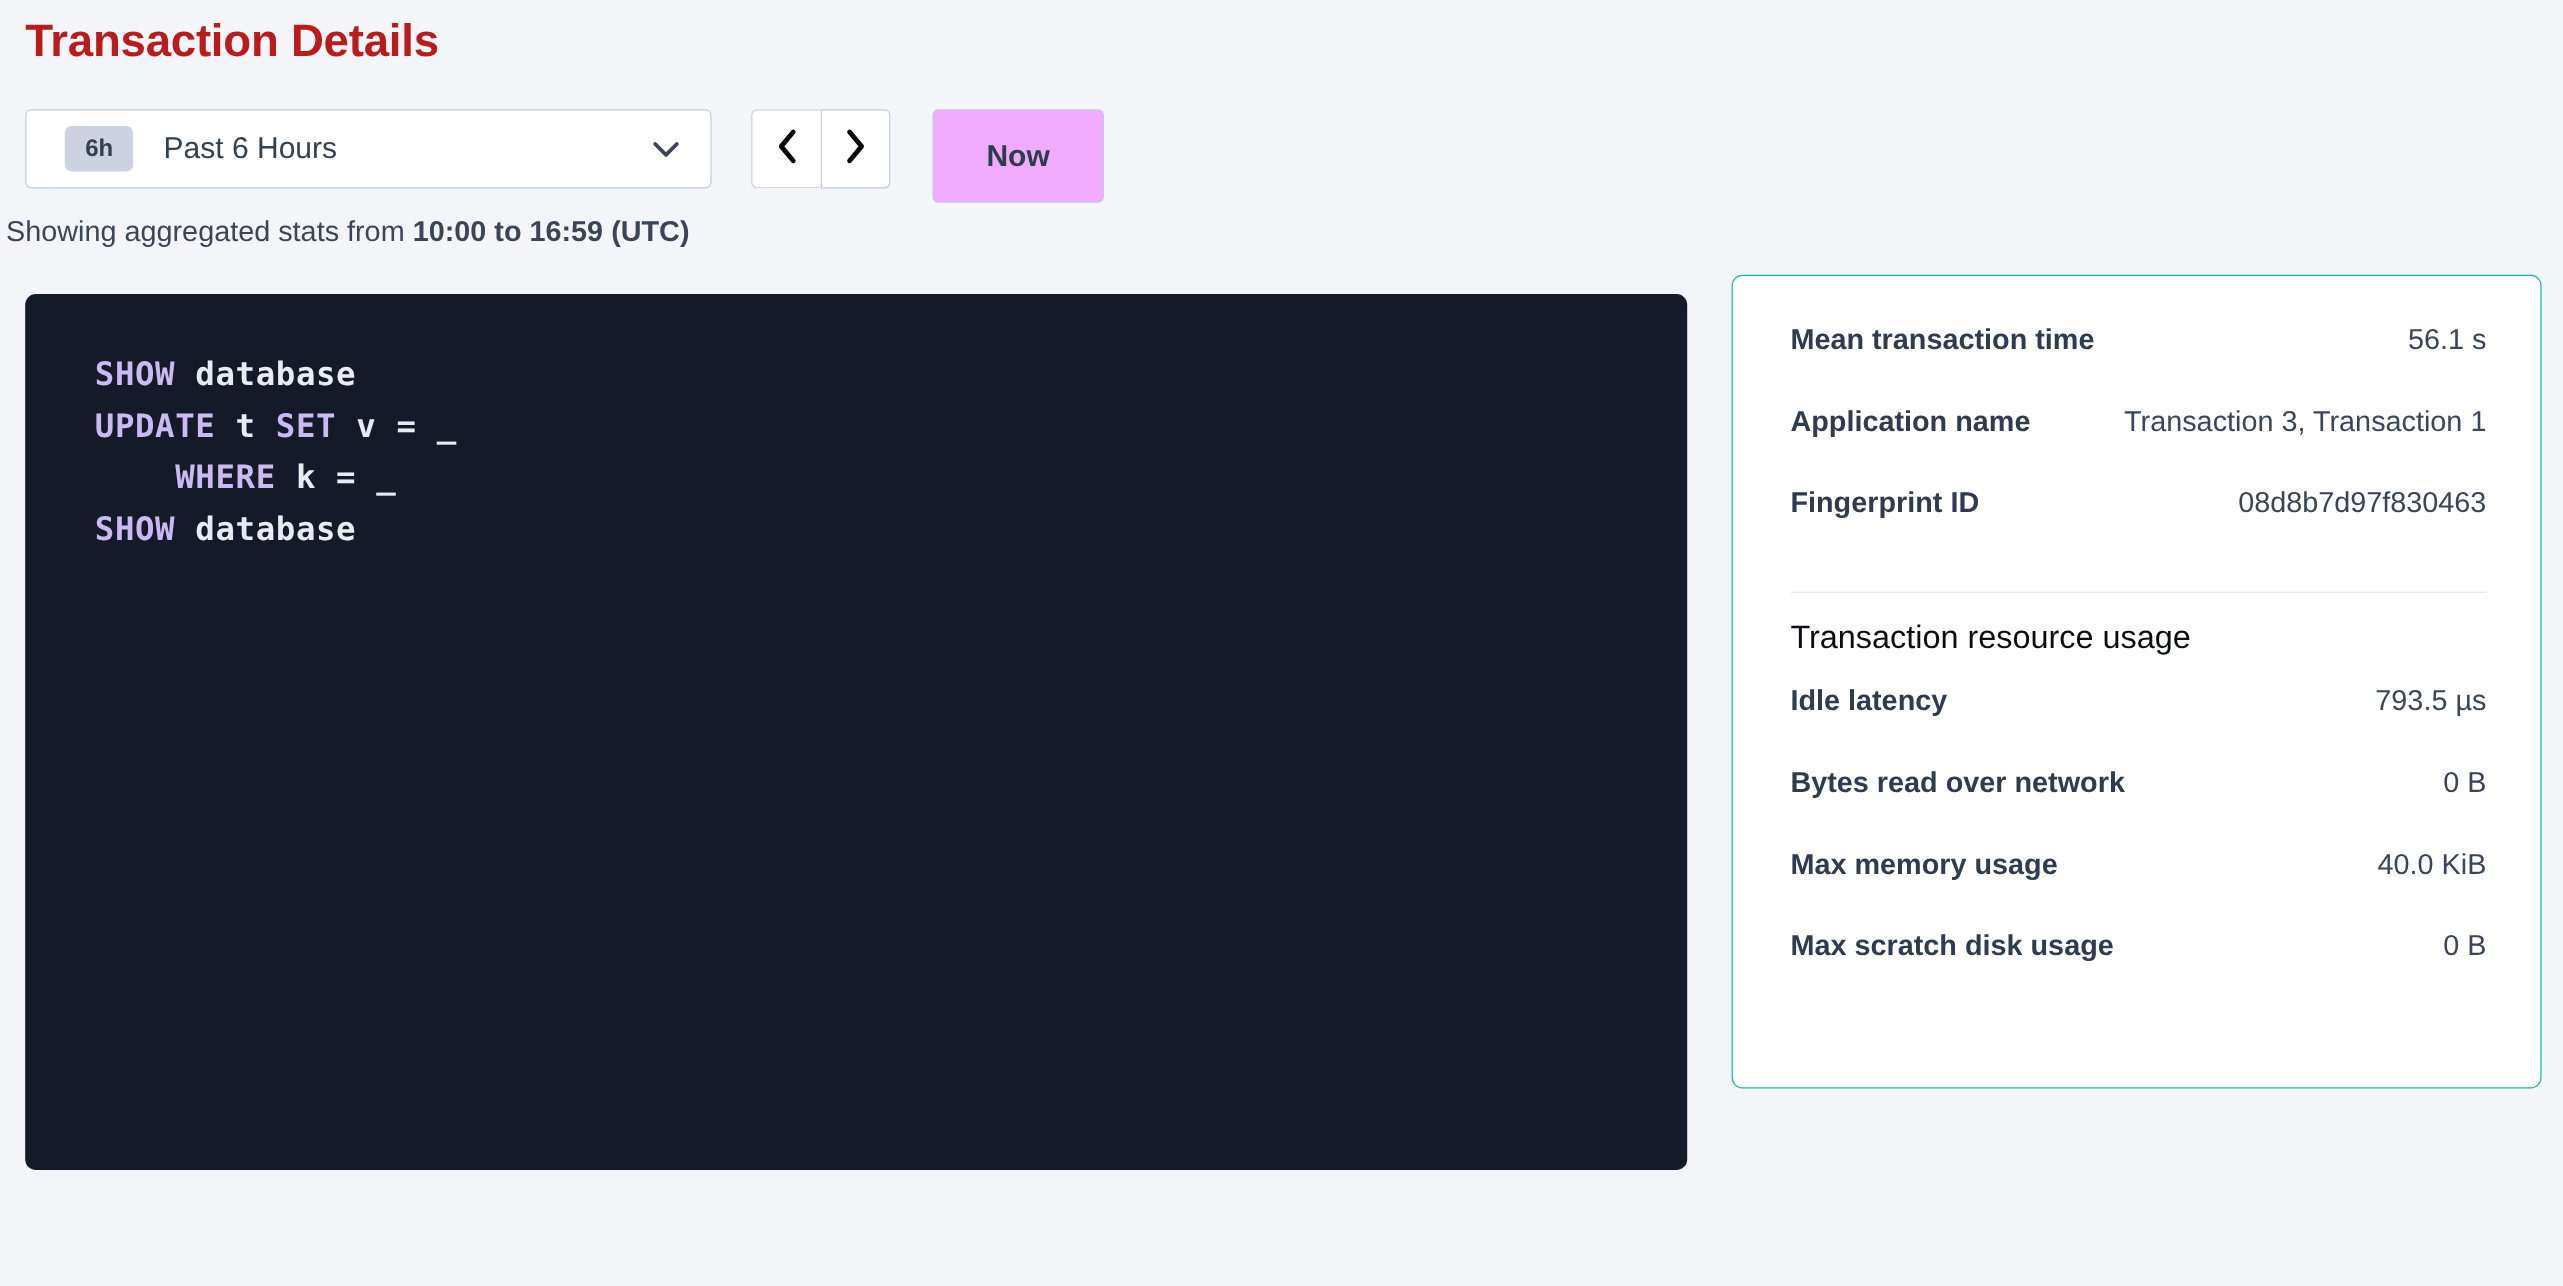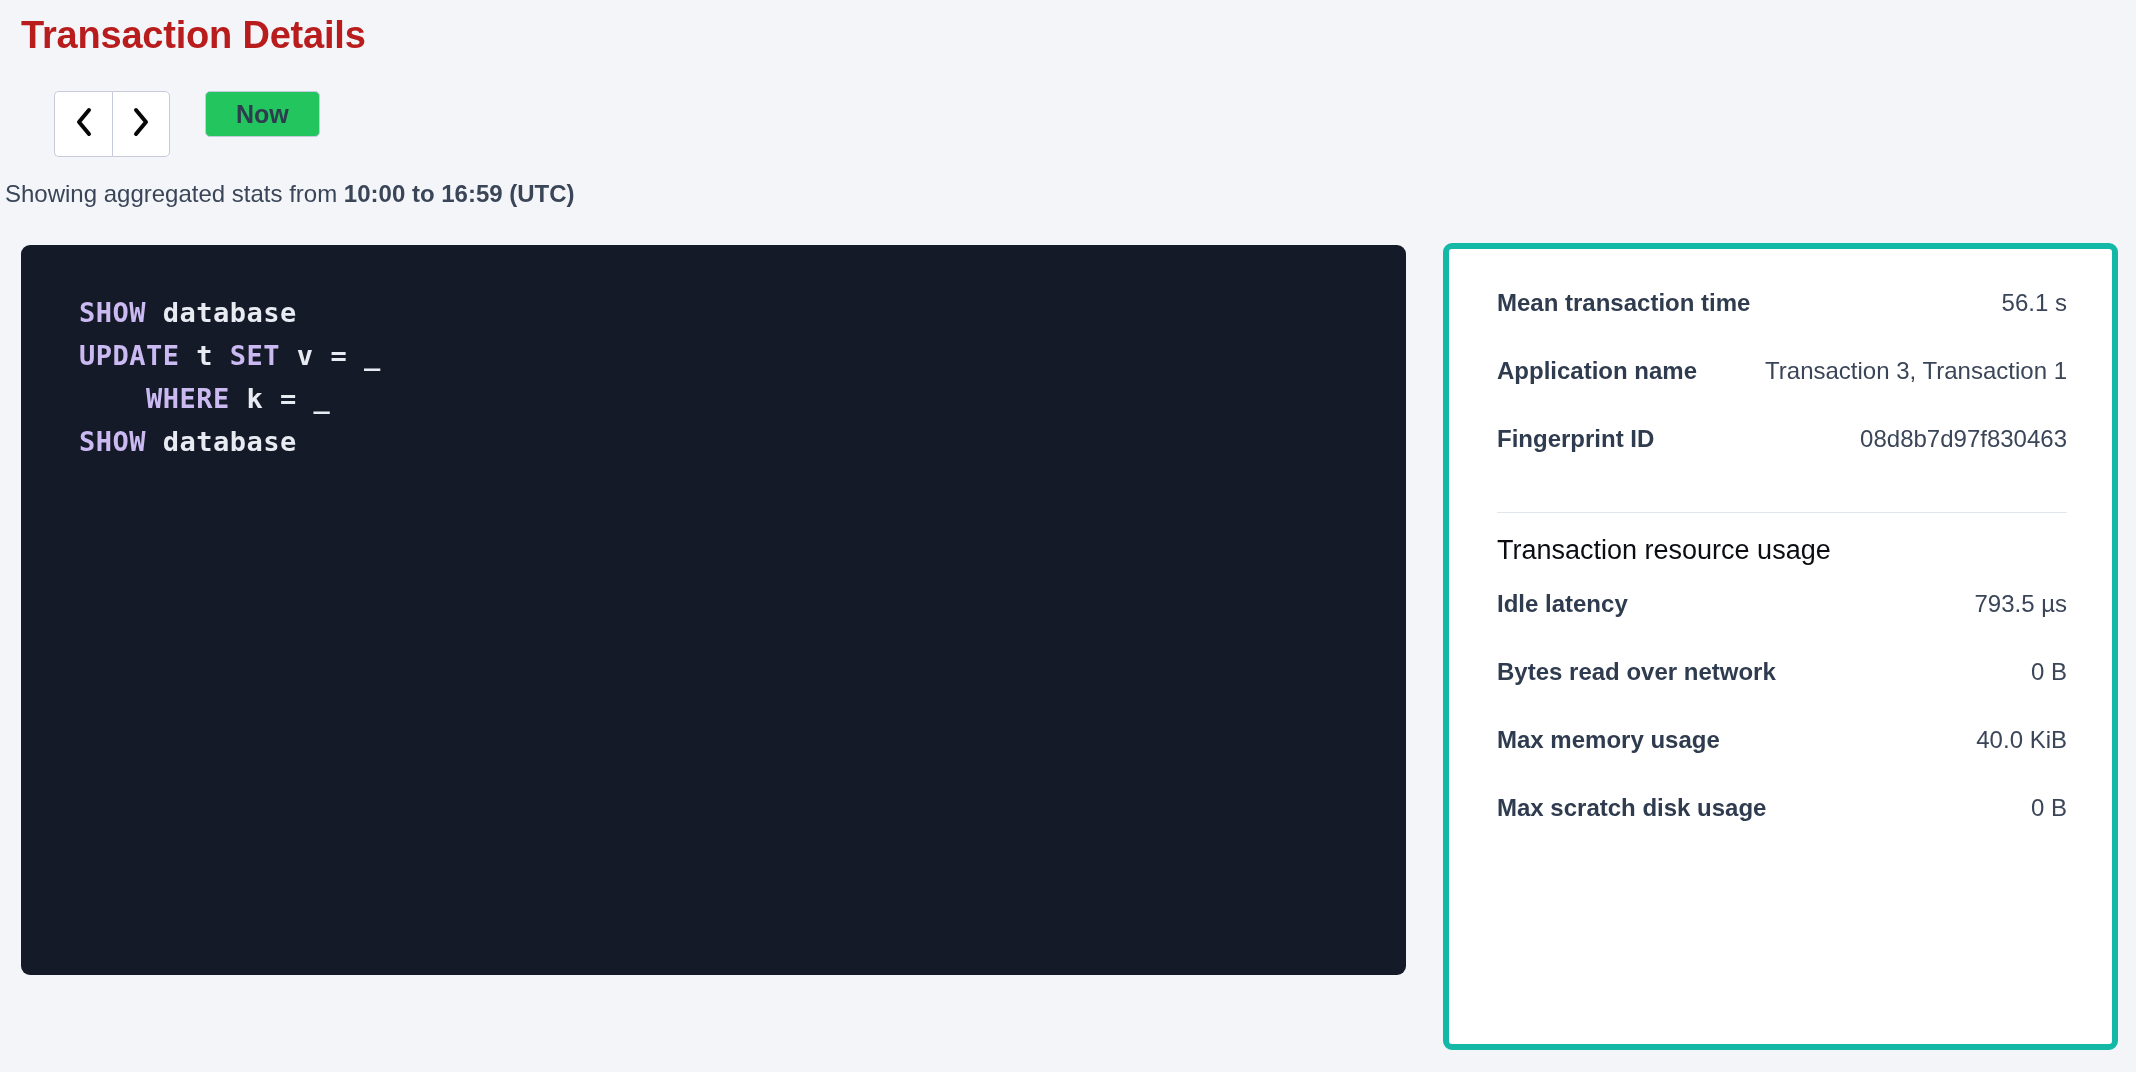--- a/index.html
+++ b/index.html
@@ -91,23 +91,23 @@
     justify-content: center;
     cursor: pointer;
   }
   .nav-btn.prev { border-radius: 5px 0 0 5px; border-right: none; }
   .nav-btn.next { border-radius: 0 5px 5px 0; }
 
   .nav-btn svg { width: 22px; height: 30px; }
 
   .now-btn {
     margin-left: 35px;
-    height: 46px;
-    padding: 0 30px;
-    background: #22c55e;
+    height: 78px;
+    padding: 0 44px;
+    background: #f0abfc;
     border: 1px solid #c6cbdb;
     border-radius: 5px;
     font-family: "Liberation Sans", sans-serif;
     font-size: 25px;
     font-weight: bold;
     color: #2f3b4e;
     cursor: pointer;
     display: flex;
     align-items: center;
     justify-content: center;
@@ -145,25 +145,25 @@
     letter-spacing: 0.5px;
   }
 
   .kw { color: #cbb9f2; }
   .id { color: #e9ebf3; }
 
   
   .stats-card {
     position: absolute;
     left: 1443px;
-    top: 243px;
+    top: 229px;
     width: 675px;
-    height: 807px;
+    height: 678px;
     background: #ffffff;
-    border: 6px solid #14b8a6;
+    border: 1px solid #14b8a6;
     border-radius: 9px;
     padding: 40px 45px 0 48px;
   }
 
   .stat-row {
     display: flex;
     align-items: baseline;
     justify-content: space-between;
     height: 68px;
   }
@@ -198,20 +198,29 @@
 </style>
 </head>
 <body>
 
 <div class="page">
 
   <div class="page-title">Transaction Details</div>
 
   <div class="controls">
 
+    <div class="range-select">
+      <span class="range-badge">6h</span>
+      <span class="range-label">Past 6 Hours</span>
+      <span class="chevron-down">
+        <svg viewBox="0 0 22 13" fill="none" xmlns="http://www.w3.org/2000/svg">
+          <path d="M2 2 L11 11 L20 2" stroke="#3b455c" stroke-width="3.2" stroke-linecap="round" stroke-linejoin="round"></path>
+        </svg>
+      </span>
+    </div>
 
     <div class="nav-group">
       <div class="nav-btn prev">
         <span>
           <svg viewBox="0 0 22 30" fill="none" xmlns="http://www.w3.org/2000/svg">
             <path d="M16 3 L6 15 L16 27" stroke="#070707" stroke-width="4" stroke-linecap="round" stroke-linejoin="round"></path>
           </svg>
         </span>
       </div>
       <div class="nav-btn next">

